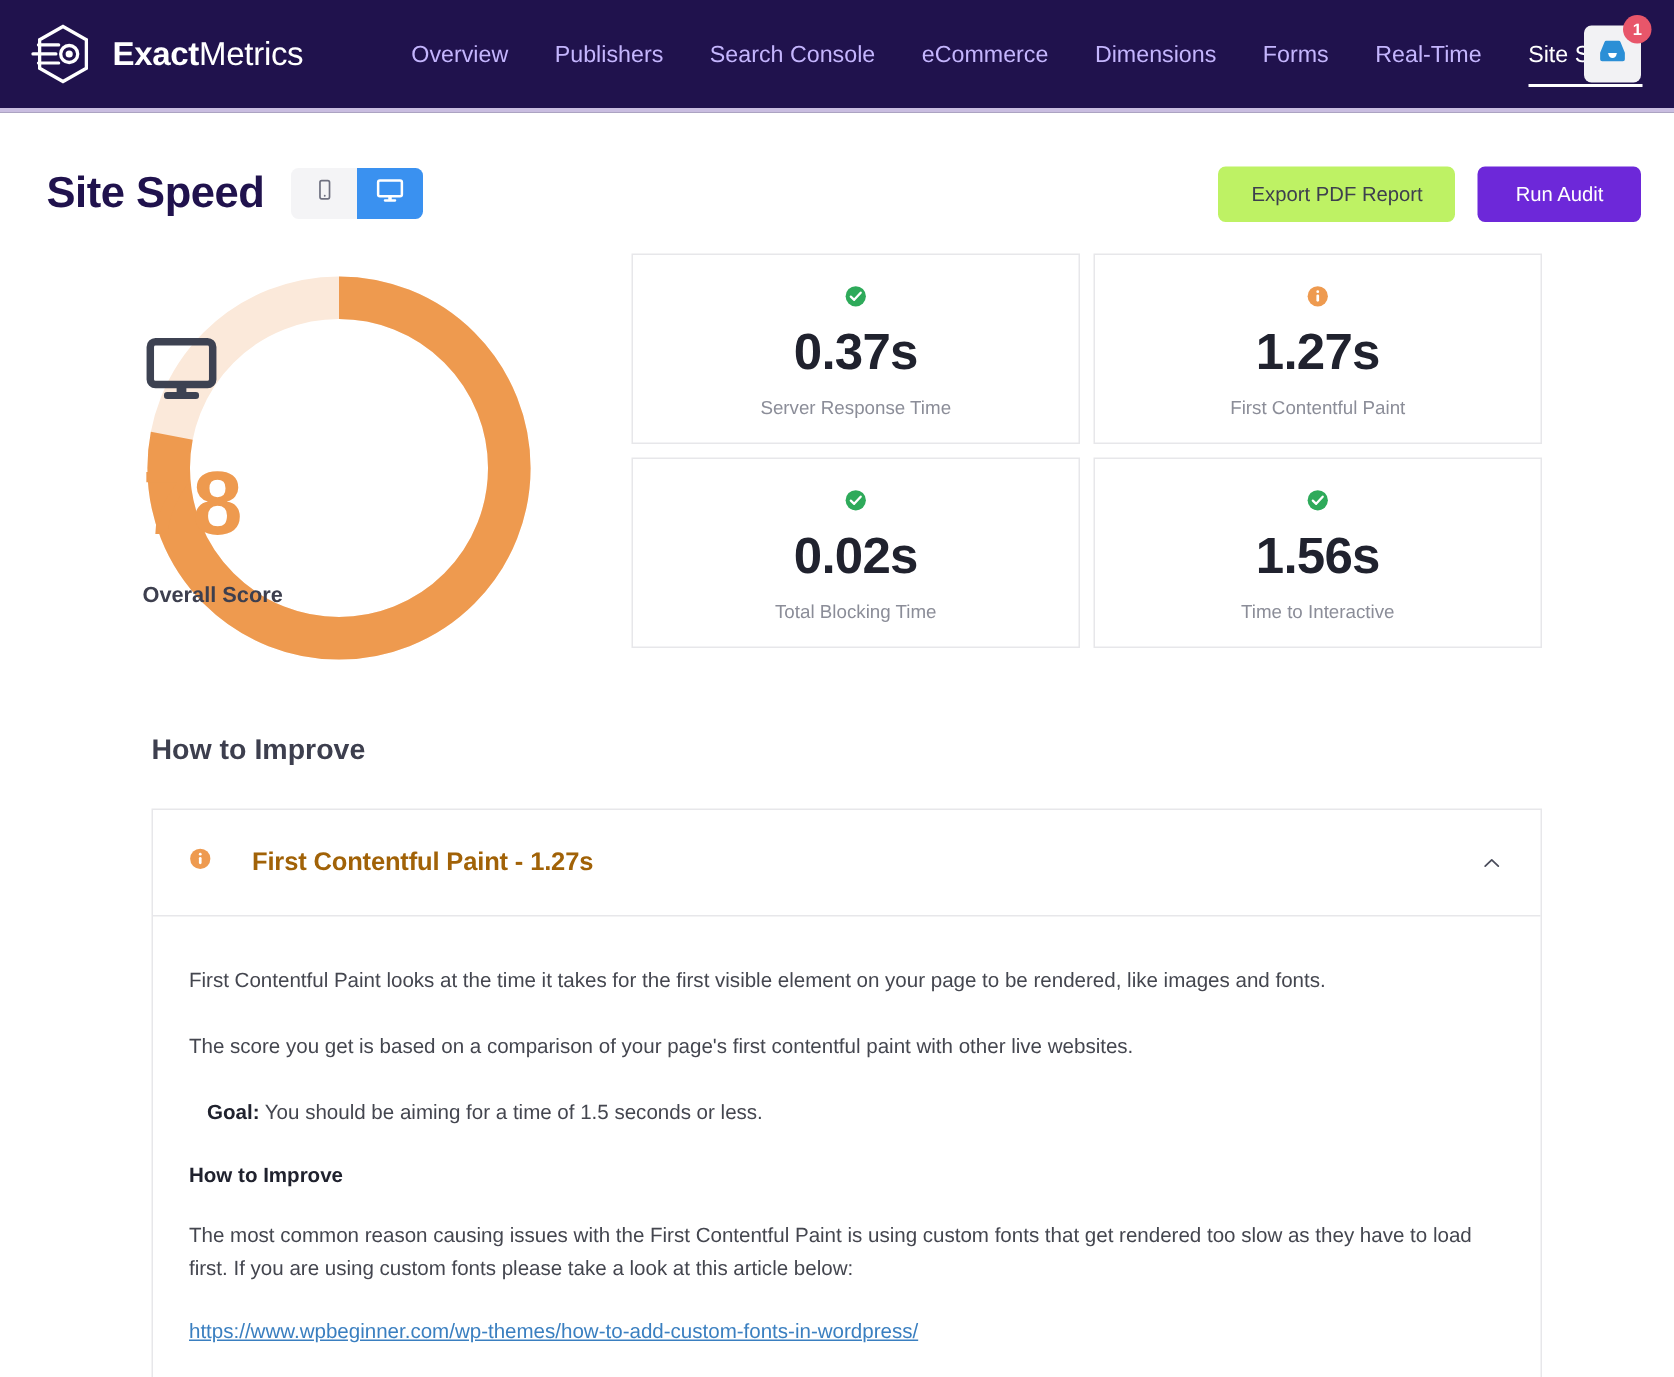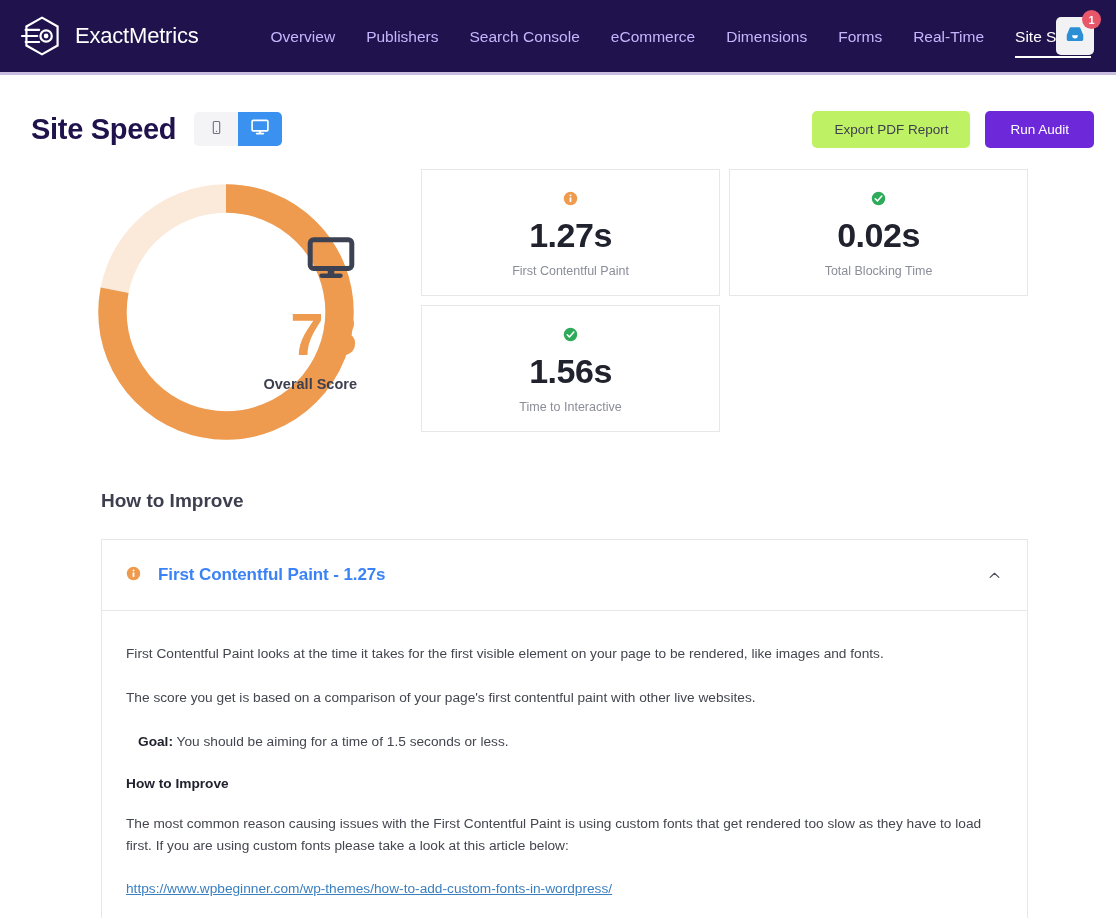--- a/index.html
+++ b/index.html
@@ -30,21 +30,21 @@
     gap: 11px;
     flex-shrink: 0;
   }
   .brand-logo { width: 44px; height: 44px; flex-shrink: 0; }
   .brand-name {
     color: #ffffff;
     font-size: 22px;
     letter-spacing: -0.2px;
     white-space: nowrap;
   }
-  .brand-name b { font-weight: 400; }
+  .brand-name b { font-weight: 700; }
   .brand-name span { font-weight: 400; }
 
   .nav-menu {
     display: flex;
     align-items: center;
     gap: 31px;
     margin-left: 72px;
     height: 100%;
   }
   .nav-item {
@@ -171,23 +171,23 @@
   }
   .gauge {
     width: 262px; height: 262px;
     position: relative;
   }
   .gauge-inner {
     position: absolute;
     inset: 0;
     display: flex;
     flex-direction: column;
-    align-items: flex-end;
-    justify-content: center;
-    gap: 4px;
+    align-items: flex-start;
+    justify-content: center;
+    gap: 16px;
   }
   .gauge-device-icon { margin-bottom: 14px; }
   .gauge-score {
     font-size: 60px;
     font-weight: 700;
     color: #ee9a4f;
     line-height: 0.95;
   }
   .gauge-label {
     font-size: 14.5px;
@@ -246,22 +246,22 @@
     display: flex;
     align-items: center;
     padding: 0 25px 0 24px;
     height: 71px;
     border-bottom: 1px solid #e7e7ea;
     cursor: pointer;
   }
   .accordion-title {
     font-size: 17px;
     font-weight: 700;
-    color: #3b82f6;
-    margin-left: 17px;
+    color: #a16207;
+    margin-left: 27px;
     letter-spacing: -0.1px;
   }
   .accordion-chevron {
     margin-left: auto;
     display: flex;
     align-items: center;
   }
   .accordion-body {
     padding: 32px 24px 26px 24px;
   }
@@ -377,20 +377,30 @@
           </svg>
         </span>
         <span class="gauge-score">78</span>
         <span class="gauge-label">Overall Score</span>
       </div>
     </div>
   </div>
 
   <div class="cards">
 
+    <div class="metric-card">
+      <span class="metric-icon">
+        <svg viewBox="0 0 20 20" width="15" height="15">
+          <circle cx="10" cy="10" r="9" fill="#2eaa5a"></circle>
+          <path d="M5.6 10.3 L8.6 13.2 L14.4 6.8" fill="none" stroke="#ffffff" stroke-width="2" stroke-linecap="round" stroke-linejoin="round"></path>
+        </svg>
+      </span>
+      <span class="metric-value">0.37s</span>
+      <span class="metric-label">Server Response Time</span>
+    </div>
 
     <div class="metric-card">
       <span class="metric-icon">
         <svg viewBox="0 0 20 20" width="15" height="15">
           <circle cx="10" cy="10" r="9" fill="#ee9a4f"></circle>
           <circle cx="10" cy="5.9" r="1.25" fill="#ffffff"></circle>
           <rect x="8.8" y="8.4" width="2.4" height="6.4" rx="1.2" fill="#ffffff"></rect>
         </svg>
       </span>
       <span class="metric-value">1.27s</span>

